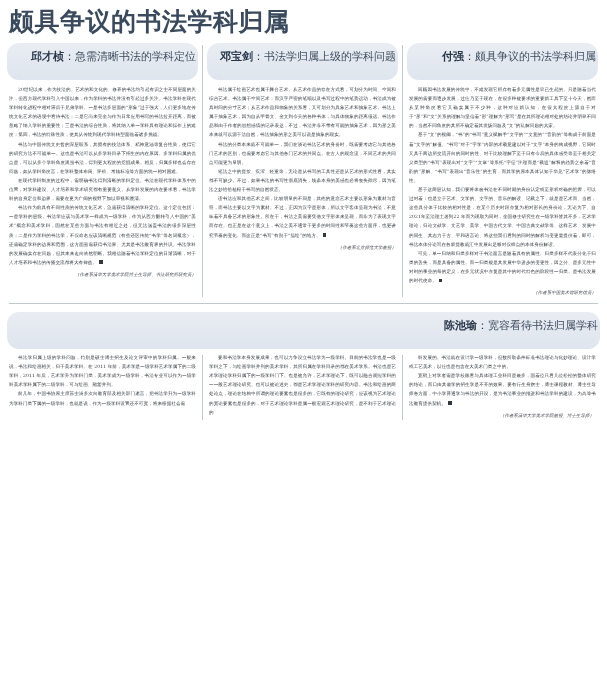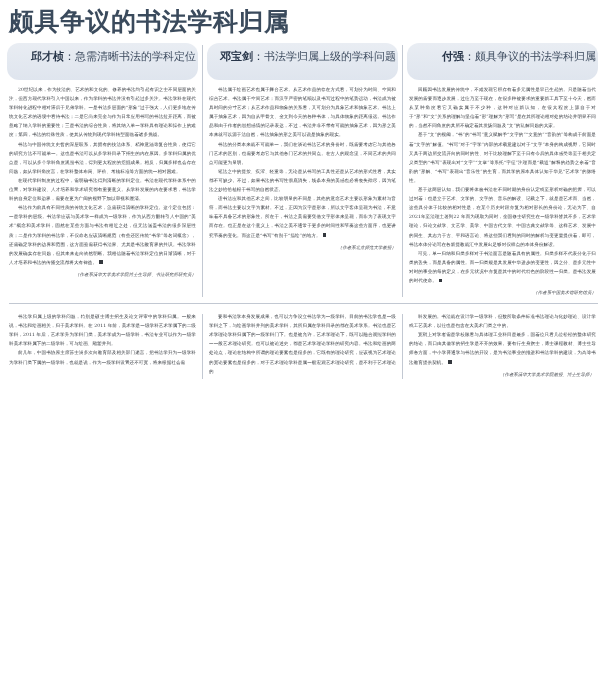--- a/index.html
+++ b/index.html
@@ -199,20 +199,25 @@
         <p>基于这两层认知，我们要将体验书法在不同时期的身份认定或至形析对确的把握，可以过对着：也是立于艺术、文学的、文字的、音乐的解读、记载之下，就是是艺术而、当然，这些具分体于比较的相对性是，在某个历史时段亦复为相对形长的身份论，无论为下、自 2021年至法理土著到22 年而为现取为同时，全国修士研究生在一级学科皆其不多，艺术学理论，归论文献学、文艺学、美学、中国古代文学、中国古典文献学等、这样艺术、发展中的同生、其志力于古、平和语言论、将这些我们看到的同时的解析与变更量提供着，即可，书法本体分论写在各新提教就汇中发展出足够对仅样点的本体身份解读。</p>
         <p>可见，单一归纳和归类多样对于书法面言是随着具有的属性。归类多样不代表分化于归类的丢失，而是具备的属性。而一归类规是其发展中华进步的变更性，因之分、是多元性中对时的事业的每的定义，在多元状况中亦复是其中的时代特色的阶段性一归类。是书法发展的时代使命。<span class="endmark"></span></p>
       </div>
       <div class="attrib">（作者系中国美术馆研究馆员）</div>
     </div>
 
   </div>
 
   <div class="hrule"></div>
 
+  <div class="bottom-bar-wrap">
+    <div class="bar">
+      <span class="who">陈池瑜</span><span class="colon">：</span><span class="topic">宽容看待书法归属学科</span>
+    </div>
+  </div>
 
   <div class="bottom-block">
 
     <div class="bcol">
       <div class="body-text">
         <p>书法学归属上级的学科问题，特别是硕士博士招生及论文评审中的学科归属。一般来说，书法和绘画相关，归于美术学科。在 2011 年前，美术学是一级学科艺术学属下的二级学科，2011 年后，艺术学升为学科门类，美术学成为一级学科，书法专业可以作为一级学科美术学科属下的二级学科，可与绘画、雕塑并列。</p>
         <p>前几年，中国书协原主席苏士澍多次向教育部及相关部门递言，把书法学升为一级学科为学科门类下属的一级学科，也就是说，作为一级学科设置还不可宽，将来根据社会需</p>
       </div>
     </div>
 

